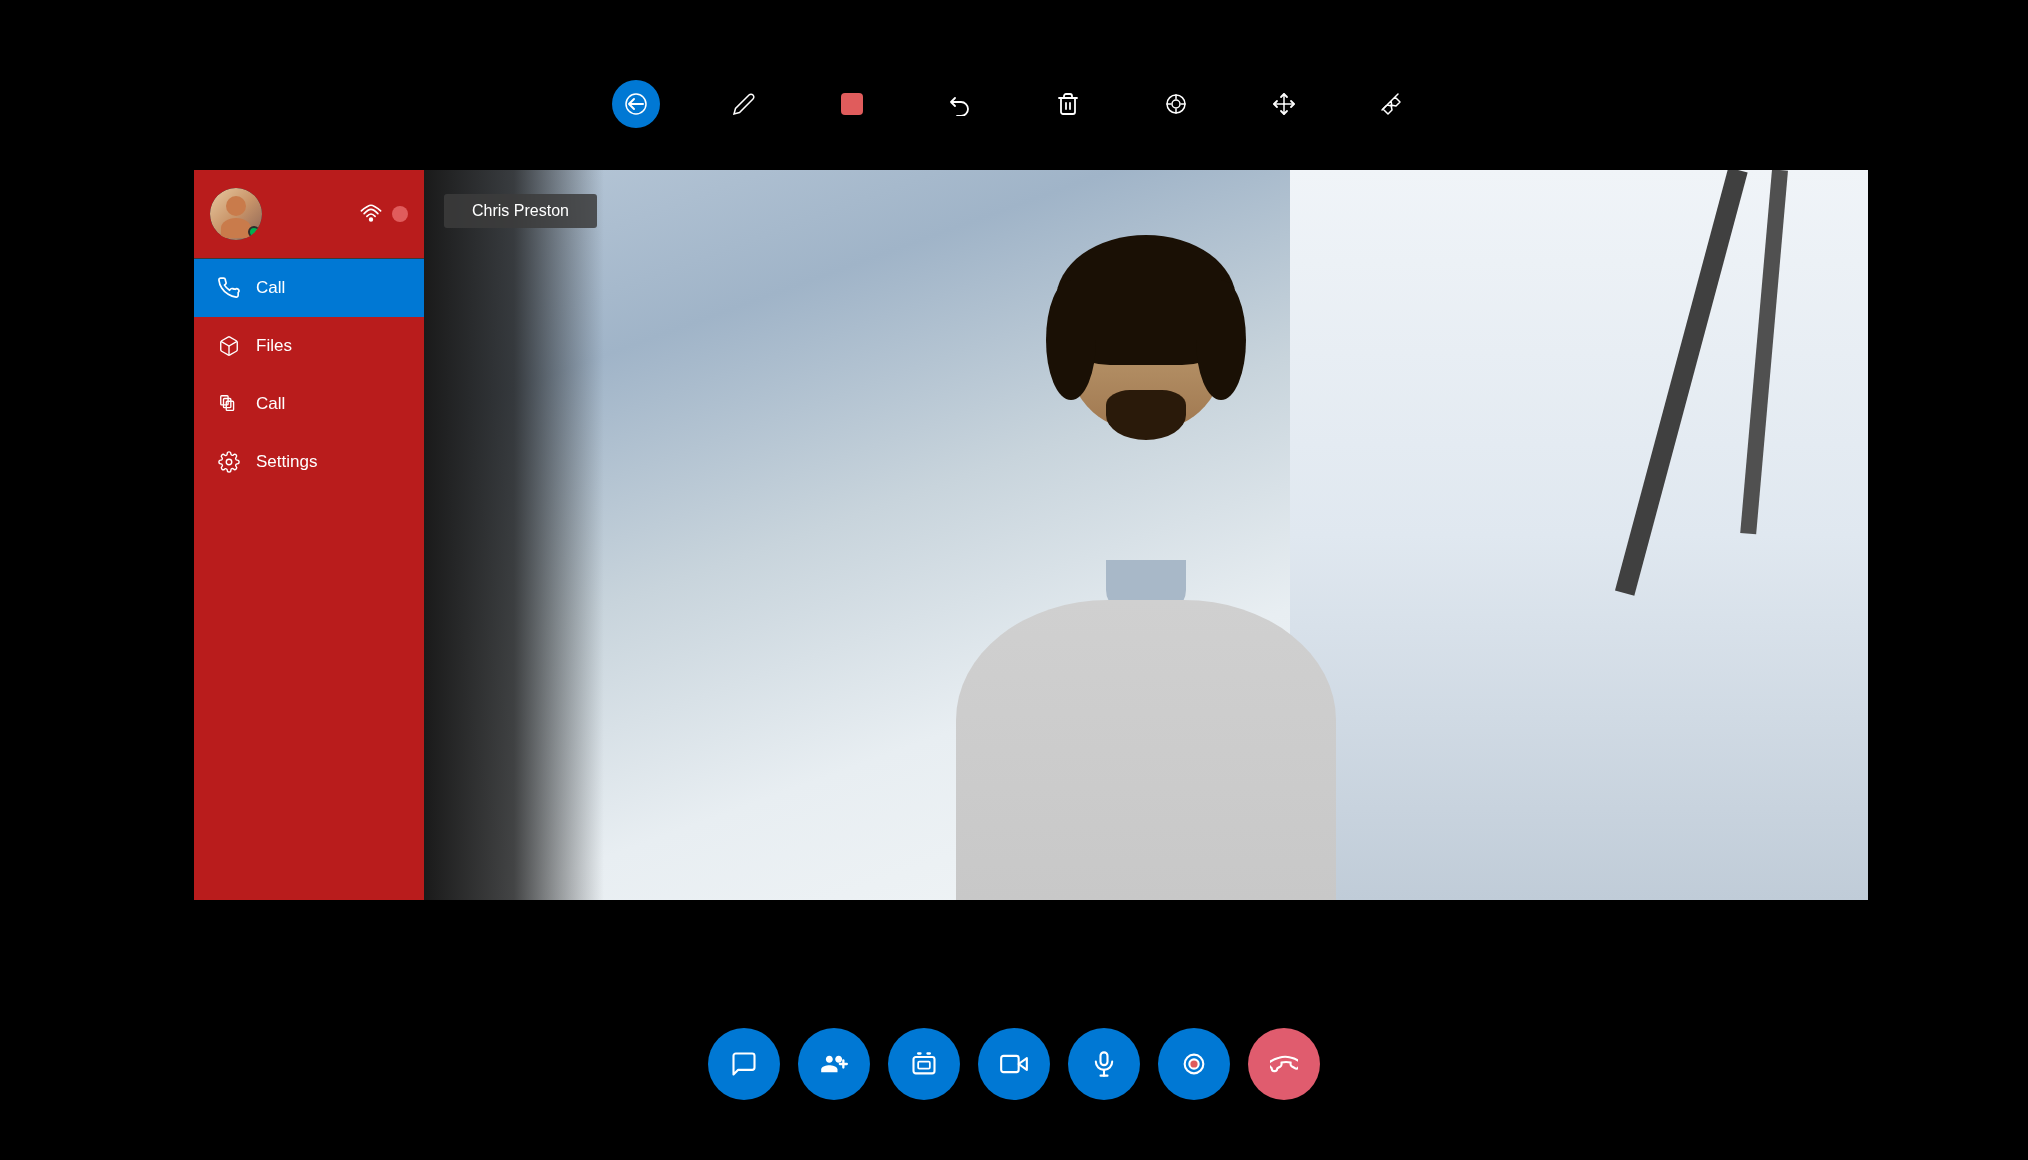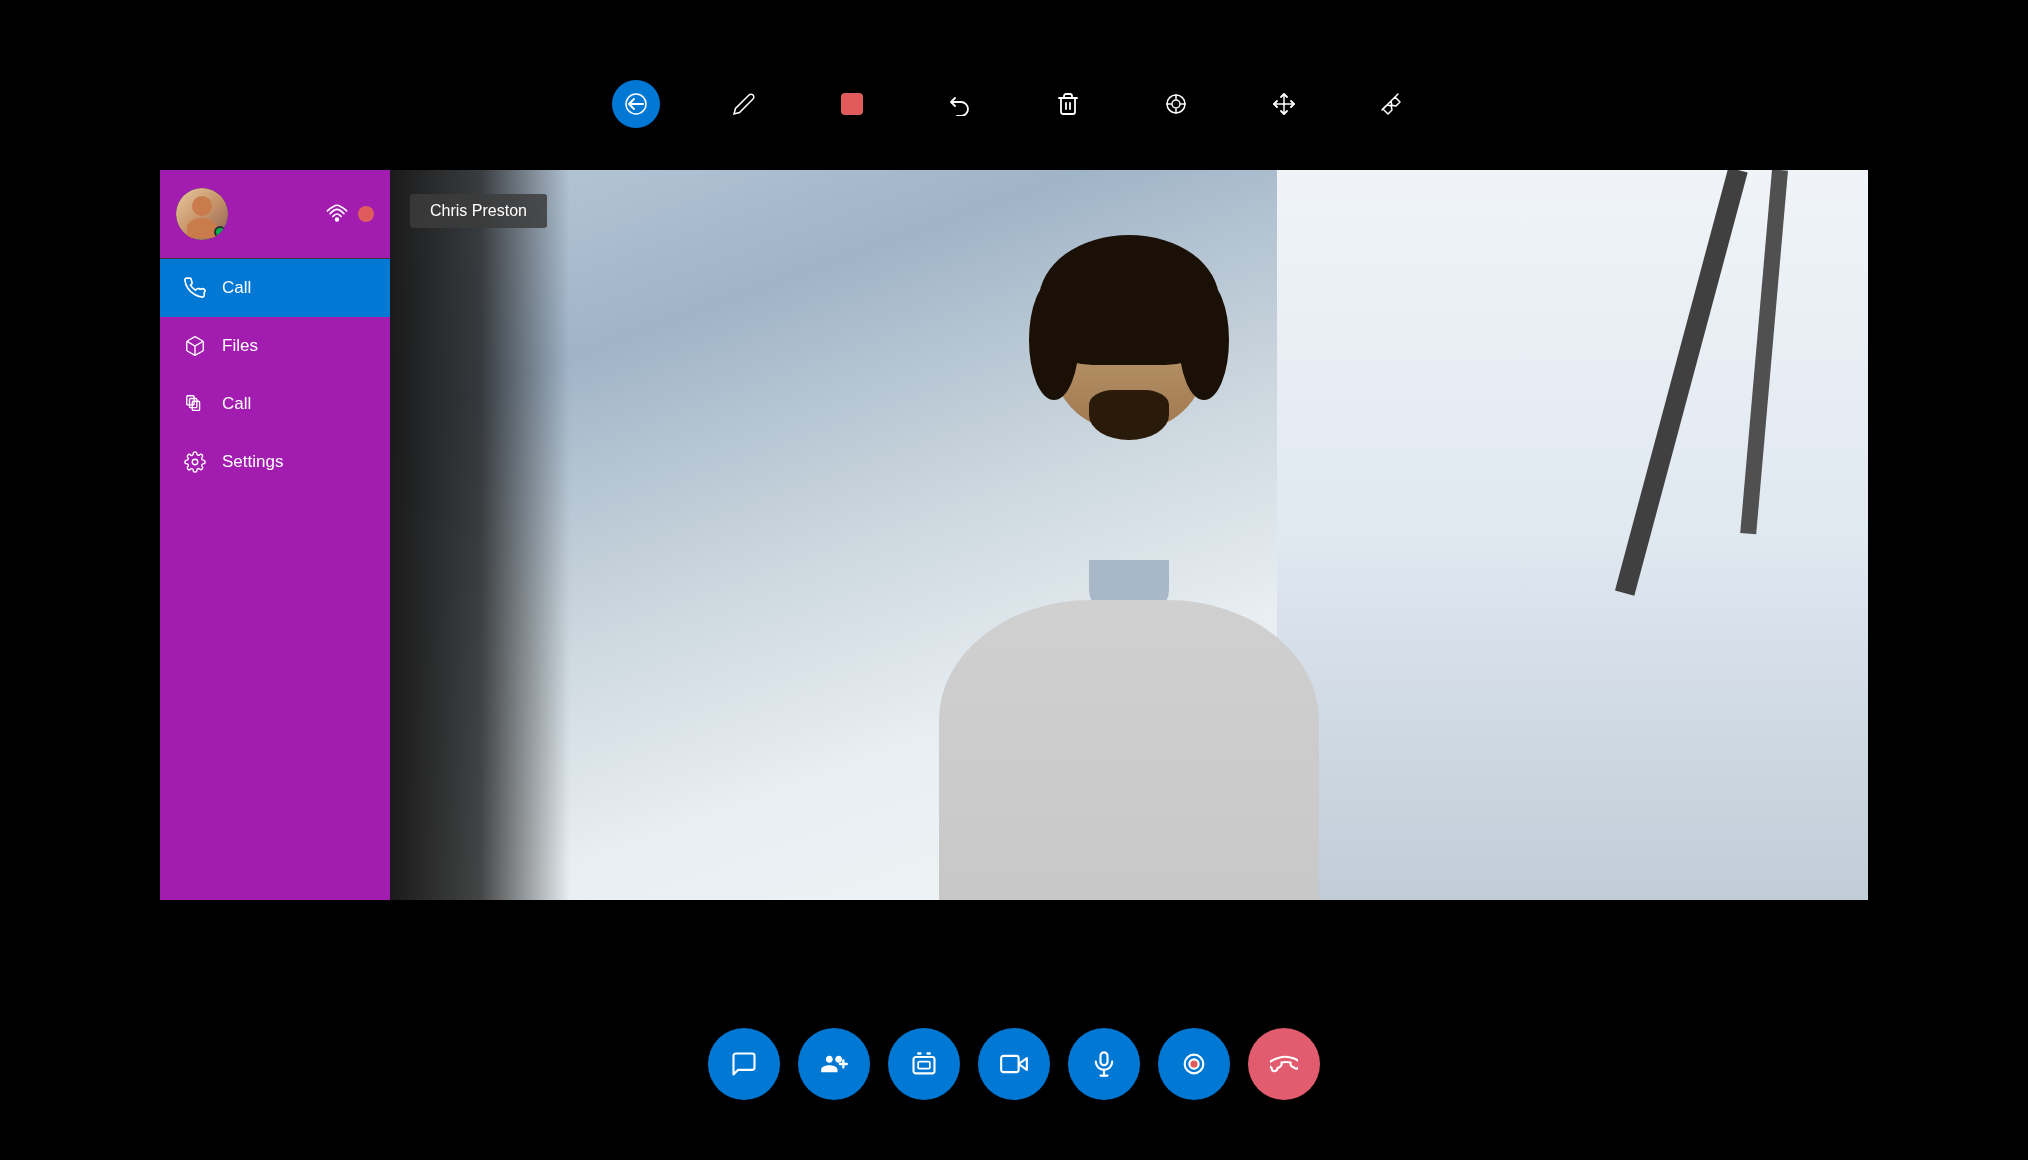--- a/index.html
+++ b/index.html
@@ -59,24 +59,25 @@
       top: 170px;
       left: 160px;
       right: 160px;
       bottom: 260px;
       display: flex;
     }
 
     
     .sidebar {
       width: 230px;
-      background: #a21caf;
+      background: #b91c1c;
       display: flex;
       flex-direction: column;
       flex-shrink: 0;
+      margin-left: 34px;
     }
 
     .sidebar-header {
       padding: 18px 16px;
       display: flex;
       align-items: center;
       gap: 14px;
       border-bottom: 1px solid #3a3a3a;
     }
 
@@ -326,21 +327,21 @@
       transform: rotate(5deg);
       transform-origin: top center;
     }
 
     .name-tag {
       position: absolute;
       top: 24px;
       left: 20px;
       background: rgba(60, 60, 60, 0.85);
       color: #fff;
-      padding: 8px 20px;
+      padding: 8px 28px;
       font-size: 16px;
       font-weight: 500;
       border-radius: 3px;
     }
 
     
     .left-shadow {
       position: absolute;
       left: 0;
       top: 0;

